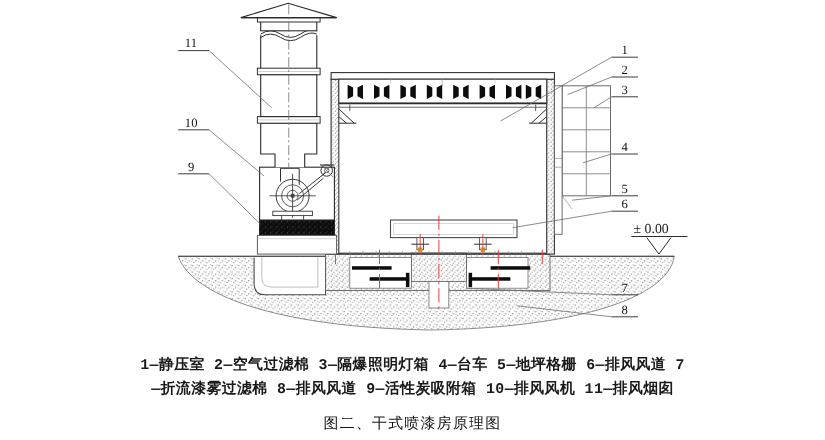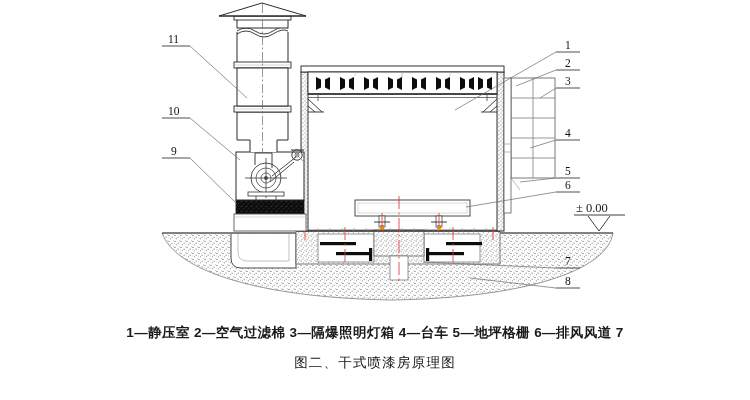--- a/index.html
+++ b/index.html
@@ -3,21 +3,21 @@
 <meta charset="utf-8">
 <style>
   html,body{margin:0;padding:0;background:#ffffff;}
   body{width:750px;height:400px;overflow:hidden;
        font-family:"Liberation Sans","DejaVu Sans",sans-serif;color:#000;}
   #stage{position:relative;width:750px;height:400px;}
   #drawing{position:absolute;left:0;top:0;width:750px;height:320px;}
   .caption-zone{position:absolute;left:0;top:318px;width:750px;height:82px;
                 display:flex;flex-direction:column;align-items:center;
                 justify-content:flex-start;}
-  .cap-line{font-family:Liberation Sans, sans-serif;
+  .cap-line{font-family:Liberation Mono, monospace;
             font-size:13.5px;font-weight:700;color:#1a1a1a;
             letter-spacing:.4px;line-height:22px;white-space:nowrap;}
   .cap-line.l1{margin-top:4px;}
   .fig-title{font-family:"DejaVu Sans","Liberation Sans",sans-serif;
              font-size:13.5px;font-weight:400;color:#111;
              letter-spacing:1.2px;margin-top:10px;white-space:nowrap;}
   text{font-family:"Liberation Serif","DejaVu Serif",serif;}
 </style>
 </head>
 <body>
@@ -336,16 +336,17 @@
       <g>
         <line x1="162" y1="158" x2="190" y2="158" stroke="#3a3a3a" stroke-width="0.9"></line>
         <text x="171" y="155" font-size="11.5" fill="#111">9</text>
       </g>
     </g>
 
   </svg>
 
   <div class="caption-zone">
     <div class="cap-line l1">1—静压室 2—空气过滤棉 3—隔爆照明灯箱 4—台车 5—地坪格栅 6—排风风道 7</div>
+    <div class="cap-line">—折流漆雾过滤棉 8—排风风道 9—活性炭吸附箱 10—排风风机 11—排风烟囱</div>
     <div class="fig-title">图二、干式喷漆房原理图</div>
   </div>
 
 </div>
 
 </body></html>

